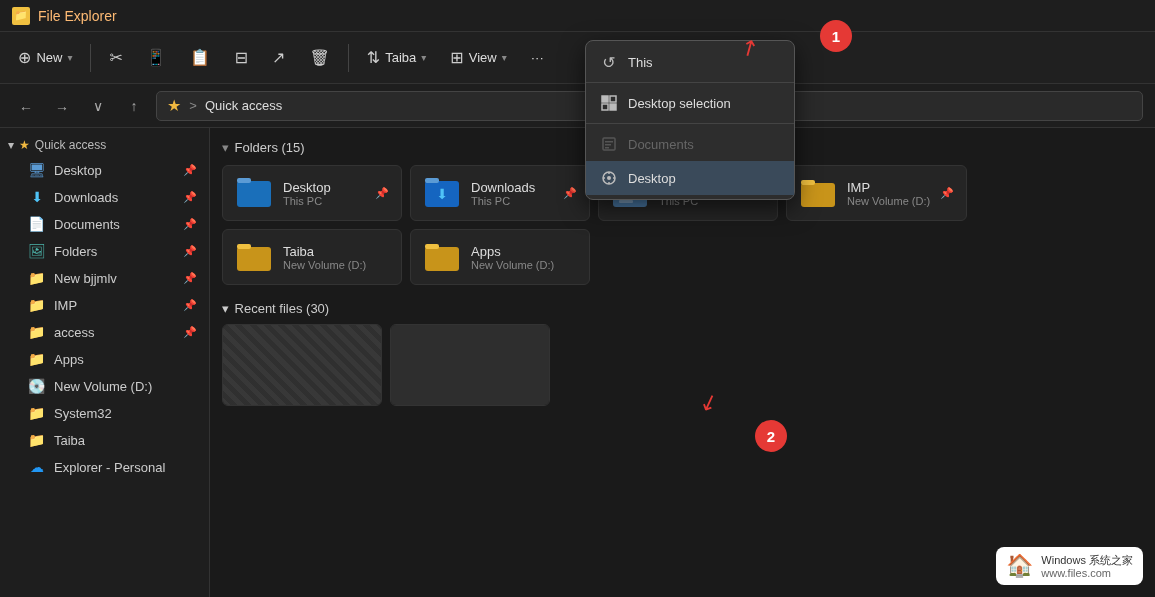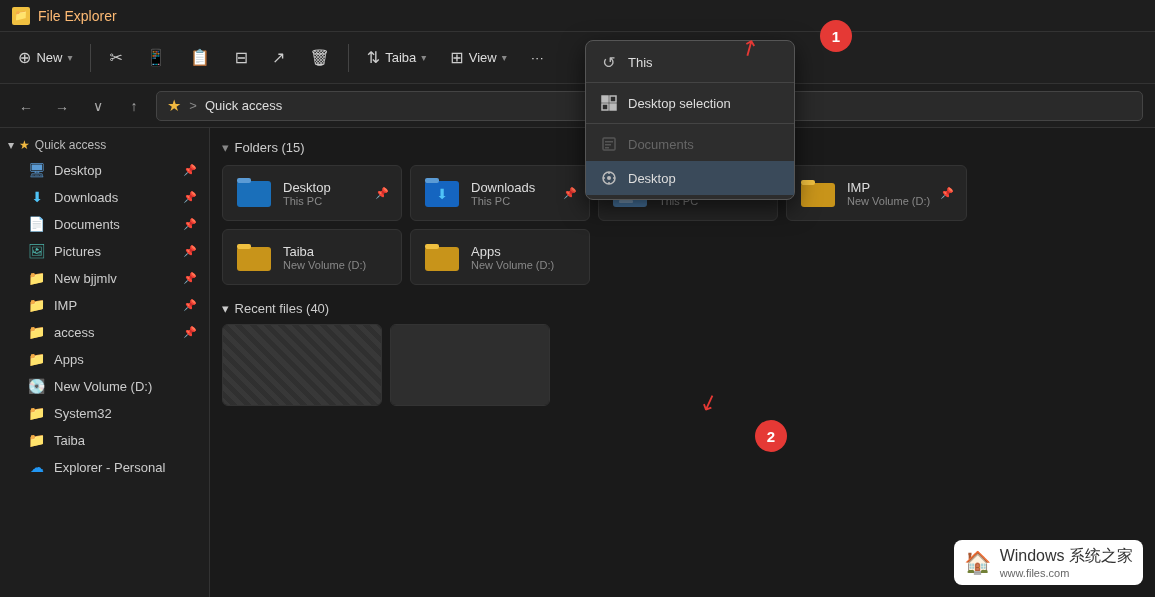--- a/index.html
+++ b/index.html
@@ -340,21 +340,21 @@
       padding: 6px 10px;
       display: flex;
       align-items: center;
       gap: 8px;
       z-index: 300;
     }
     .watermark-icon {
       font-size: 22px;
       color: #2196F3;
     }
-    .watermark-text { font-size: 16px; color: #333; line-height: 1.3; }
+    .watermark-text { font-size: 11px; color: #333; line-height: 1.3; }
     .watermark-url { font-size: 11px; color: #666; }
 
     .scrollbar::-webkit-scrollbar { width: 6px; }
     .scrollbar::-webkit-scrollbar-track { background: transparent; }
     .scrollbar::-webkit-scrollbar-thumb { background: #444; border-radius: 3px; }
   </style>
 </head>
 <body>
 
 <div class="title-bar">
@@ -435,21 +435,21 @@
         <span>Downloads</span>
         <span class="pin-icon">📌</span>
       </div>
       <div class="sidebar-item">
         <div class="sidebar-item-icon" style="color:#aaa">📄</div>
         <span>Documents</span>
         <span class="pin-icon">📌</span>
       </div>
       <div class="sidebar-item">
         <div class="sidebar-item-icon" style="color:#4db6ac">🖼</div>
-        <span>Pictures</span>
+        <span>Folders</span>
         <span class="pin-icon">📌</span>
       </div>
       <div class="sidebar-item">
         <div class="sidebar-item-icon" style="color:#f0b840">📁</div>
         <span>New bjjmlv</span>
         <span class="pin-icon">📌</span>
       </div>
       <div class="sidebar-item">
         <div class="sidebar-item-icon" style="color:#f0b840">📁</div>
         <span>IMP</span>
@@ -574,21 +574,21 @@
         </div>
         <div class="folder-info">
           <div class="folder-name">Apps</div>
           <div class="folder-sub">New Volume (D:)</div>
         </div>
       </div>
     </div>
 
     <div class="recent-header">
       <span class="chevron">▾</span>
-      <span>Recent files (40)</span>
+      <span>Recent files (30)</span>
     </div>
 
     <div class="recent-items">
       <div class="recent-item">
         <div class="recent-thumb">
           <div class="recent-thumb-blur" style="opacity:0.7"></div>
         </div>
       </div>
       <div class="recent-item">
         <div class="recent-thumb">

